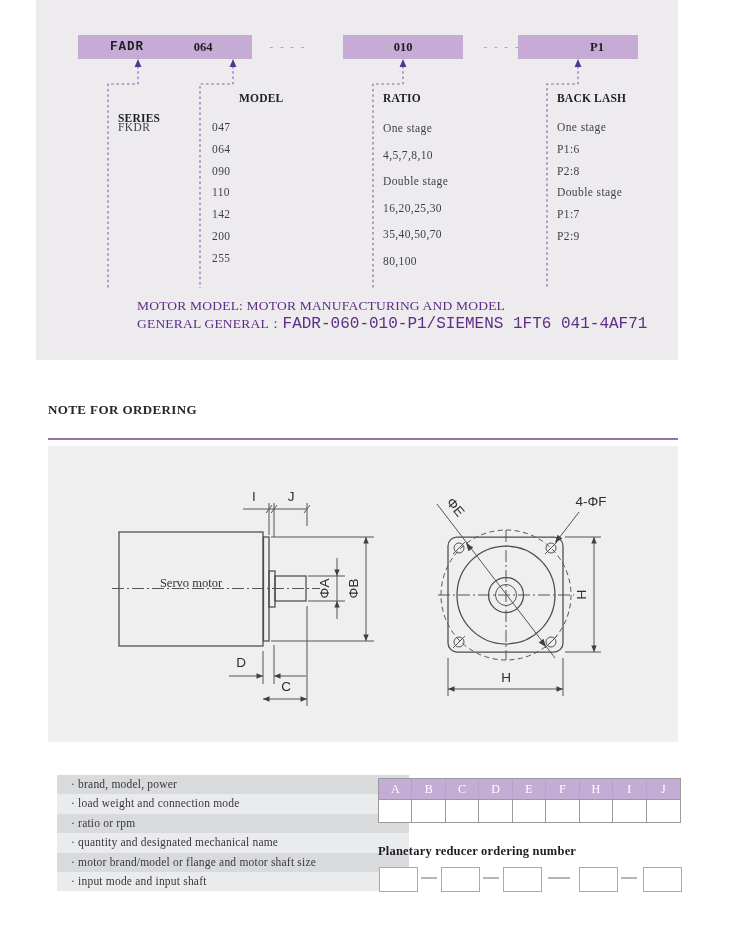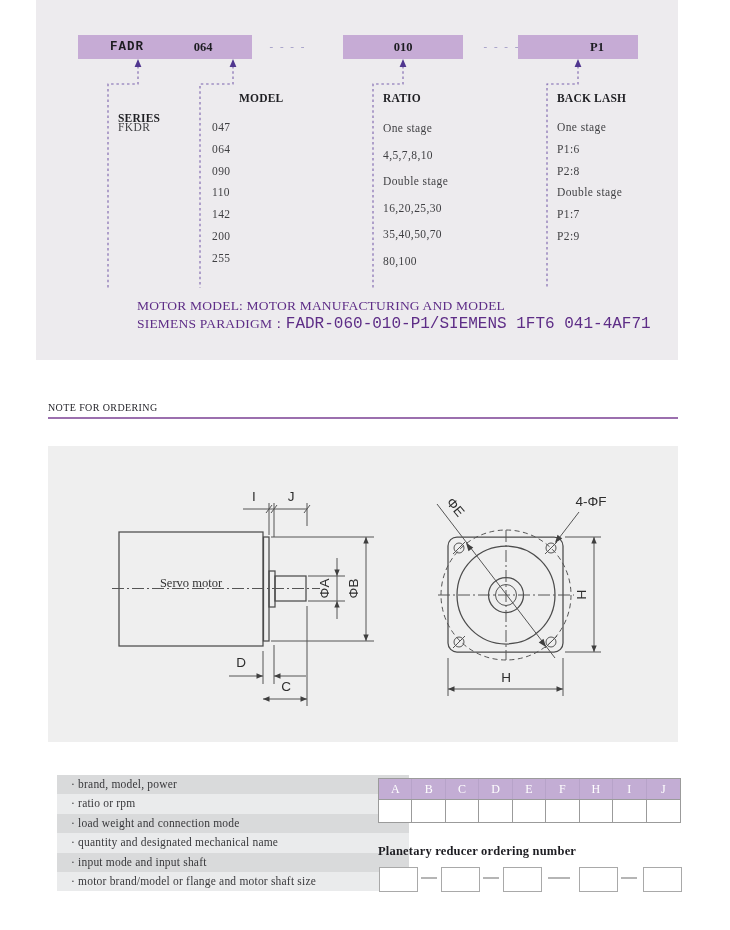--- a/index.html
+++ b/index.html
@@ -17,22 +17,22 @@
     color:#a59fc8;font-weight:bold;font-size:11px;letter-spacing:2px;white-space:nowrap;}
   svg.connectors{position:absolute;left:0;top:0;}
   .col-header{position:absolute;font-weight:bold;font-size:11.5px;color:#1f1f23;letter-spacing:0.2px;white-space:nowrap;}
   .col-values{position:absolute;font-size:11.5px;color:#3f3f42;letter-spacing:0.4px;white-space:nowrap;}
   .col-values .v{display:block;}
   .lh-a .v{line-height:21.8px;}
   .lh-b .v{line-height:26.6px;}
   .motor-note{position:absolute;left:60px;top:297px;color:#5e2d87;font-size:13.5px;line-height:18px;letter-spacing:0.2px;white-space:nowrap;margin-left:41px;}
   
   .note-heading{position:absolute;left:48px;top:402px;width:630px;
-    font-weight:normal;font-size:10px;letter-spacing:0.4px;color:#26262c;
-    padding-bottom:4px;border-bottom:2px solid #9b6fae;}
+    font-weight:bold;font-size:13px;letter-spacing:0.4px;color:#26262c;
+    padding-bottom:20px;border-bottom:2px solid #9b6fae;}
   
   .drawing-panel{position:absolute;left:48px;top:446px;width:630px;height:296px;background:#efefef;}
   .drawing-panel svg{display:block;}
   .geo{stroke:#4c4c4c;stroke-width:1.25;fill:none;}
   .thin{stroke:#555555;stroke-width:1;fill:none;}
   .arr{fill:#3f3f3f;stroke:none;}
   .dim{font-family:"Liberation Sans", sans-serif;font-size:13.5px;fill:#2e2e2e;}
   .servo{font-family:"Liberation Serif", serif;font-size:12.5px;fill:#333;}
   
   .notes-list{position:absolute;left:57px;top:775px;width:352px;}
@@ -115,21 +115,21 @@
     <span class="v">One stage</span>
     <span class="v">P1:6</span>
     <span class="v">P2:8</span>
     <span class="v">Double stage</span>
     <span class="v">P1:7</span>
     <span class="v">P2:9</span>
   </div>
 
   <div class="motor-note">
     <div>MOTOR MODEL: MOTOR MANUFACTURING AND MODEL</div>
-    <div><span>SIEMENS PARADIGM：</span><span class="mono" style="font-size:16px;letter-spacing:0;">FADR-060-010-P1/SIEMENS 1FT6 041-4AF71</span></div>
+    <div><span>GENERAL GENERAL：</span><span class="mono" style="font-size:16px;letter-spacing:0;">FADR-060-010-P1/SIEMENS 1FT6 041-4AF71</span></div>
   </div>
 </div>
 
 <div class="note-heading">NOTE FOR ORDERING</div>
 
 <div class="drawing-panel">
 <svg width="630" height="296" viewBox="0 0 630 296">
 
   <g>
     <rect class="geo" x="71" y="86" width="144" height="114"></rect>
@@ -219,25 +219,25 @@
     <polygon class="arr" points="515,243 508.5,240.3 508.5,245.7"></polygon>
     <line class="thin" x1="400" y1="212" x2="400" y2="250"></line>
     <line class="thin" x1="515" y1="212" x2="515" y2="250"></line>
     <text class="dim" x="458" y="236" text-anchor="middle">H</text>
   </g>
 </svg>
 </div>
 
 <div class="notes-list">
   <div class="note-row">· brand, model, power</div>
+  <div class="note-row">· load weight and connection mode</div>
   <div class="note-row">· ratio or rpm</div>
-  <div class="note-row">· load weight and connection mode</div>
   <div class="note-row">· quantity and designated mechanical name</div>
+  <div class="note-row">· motor brand/model or flange and motor shaft size</div>
   <div class="note-row">· input mode and input shaft</div>
-  <div class="note-row">· motor brand/model or flange and motor shaft size</div>
 </div>
 
 <div class="dim-table">
   <div class="hrow">
     <div class="hcell">A</div>
     <div class="hcell">B</div>
     <div class="hcell">C</div>
     <div class="hcell">D</div>
     <div class="hcell">E</div>
     <div class="hcell">F</div>

